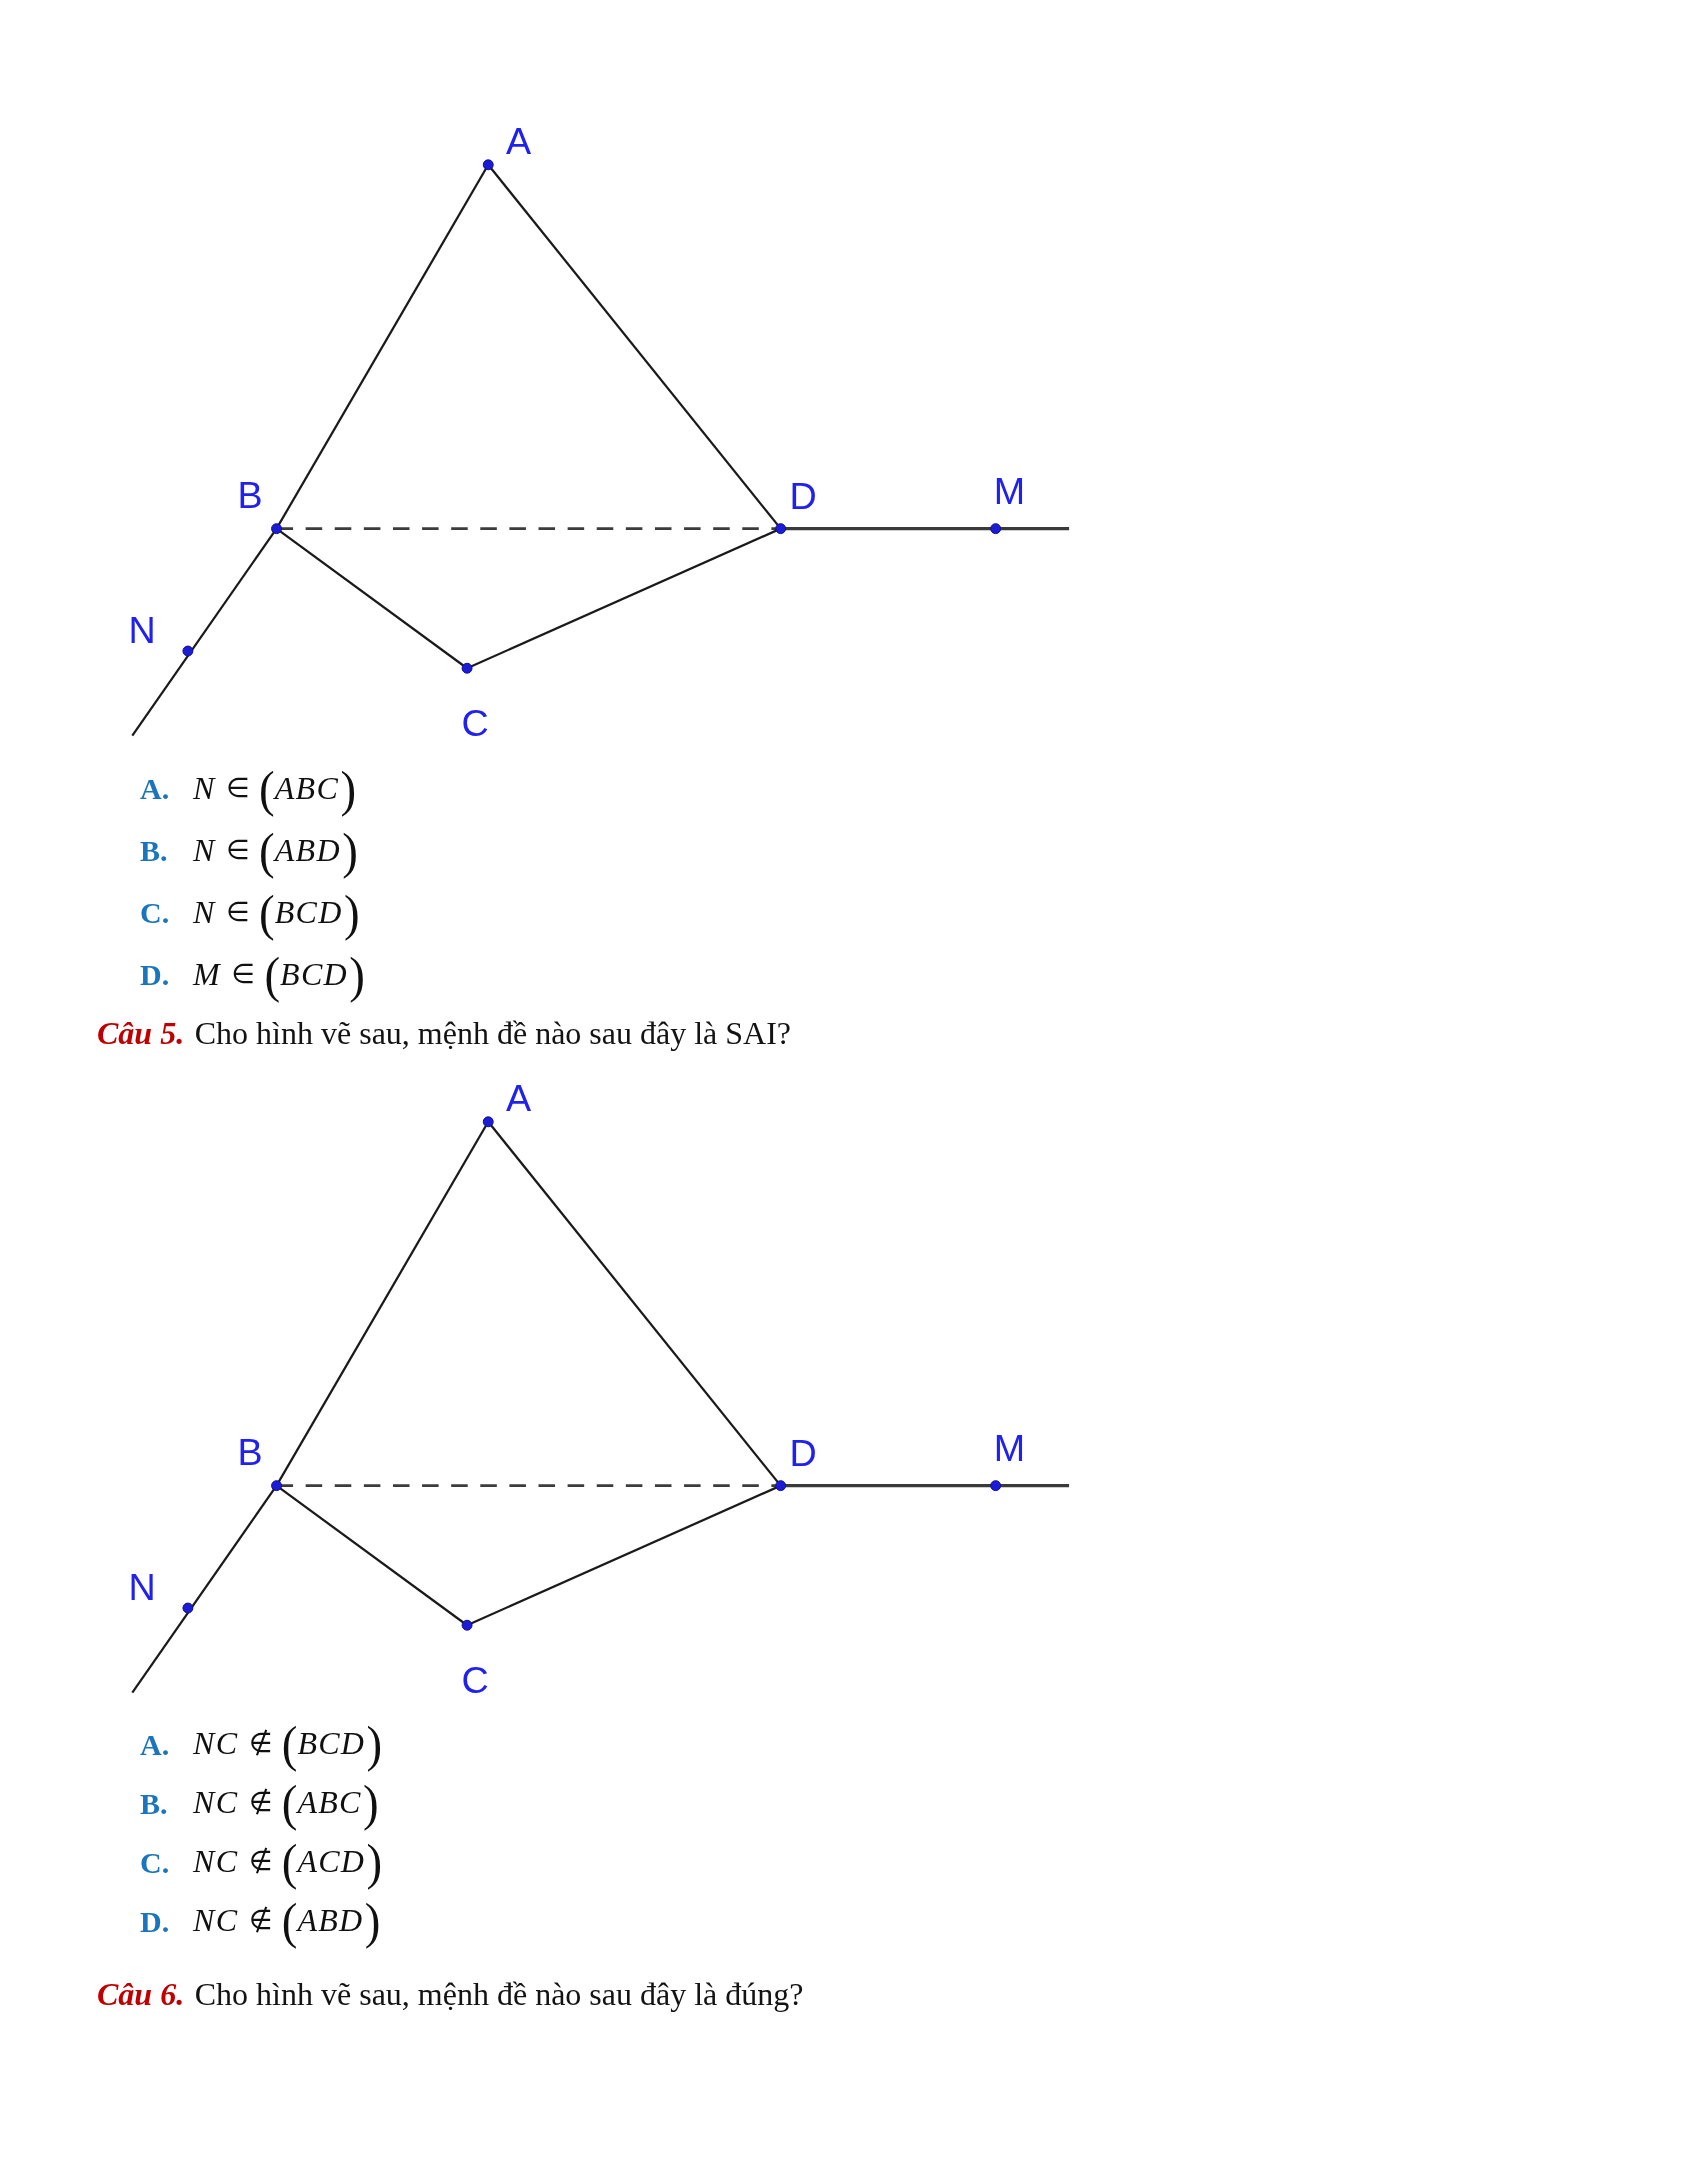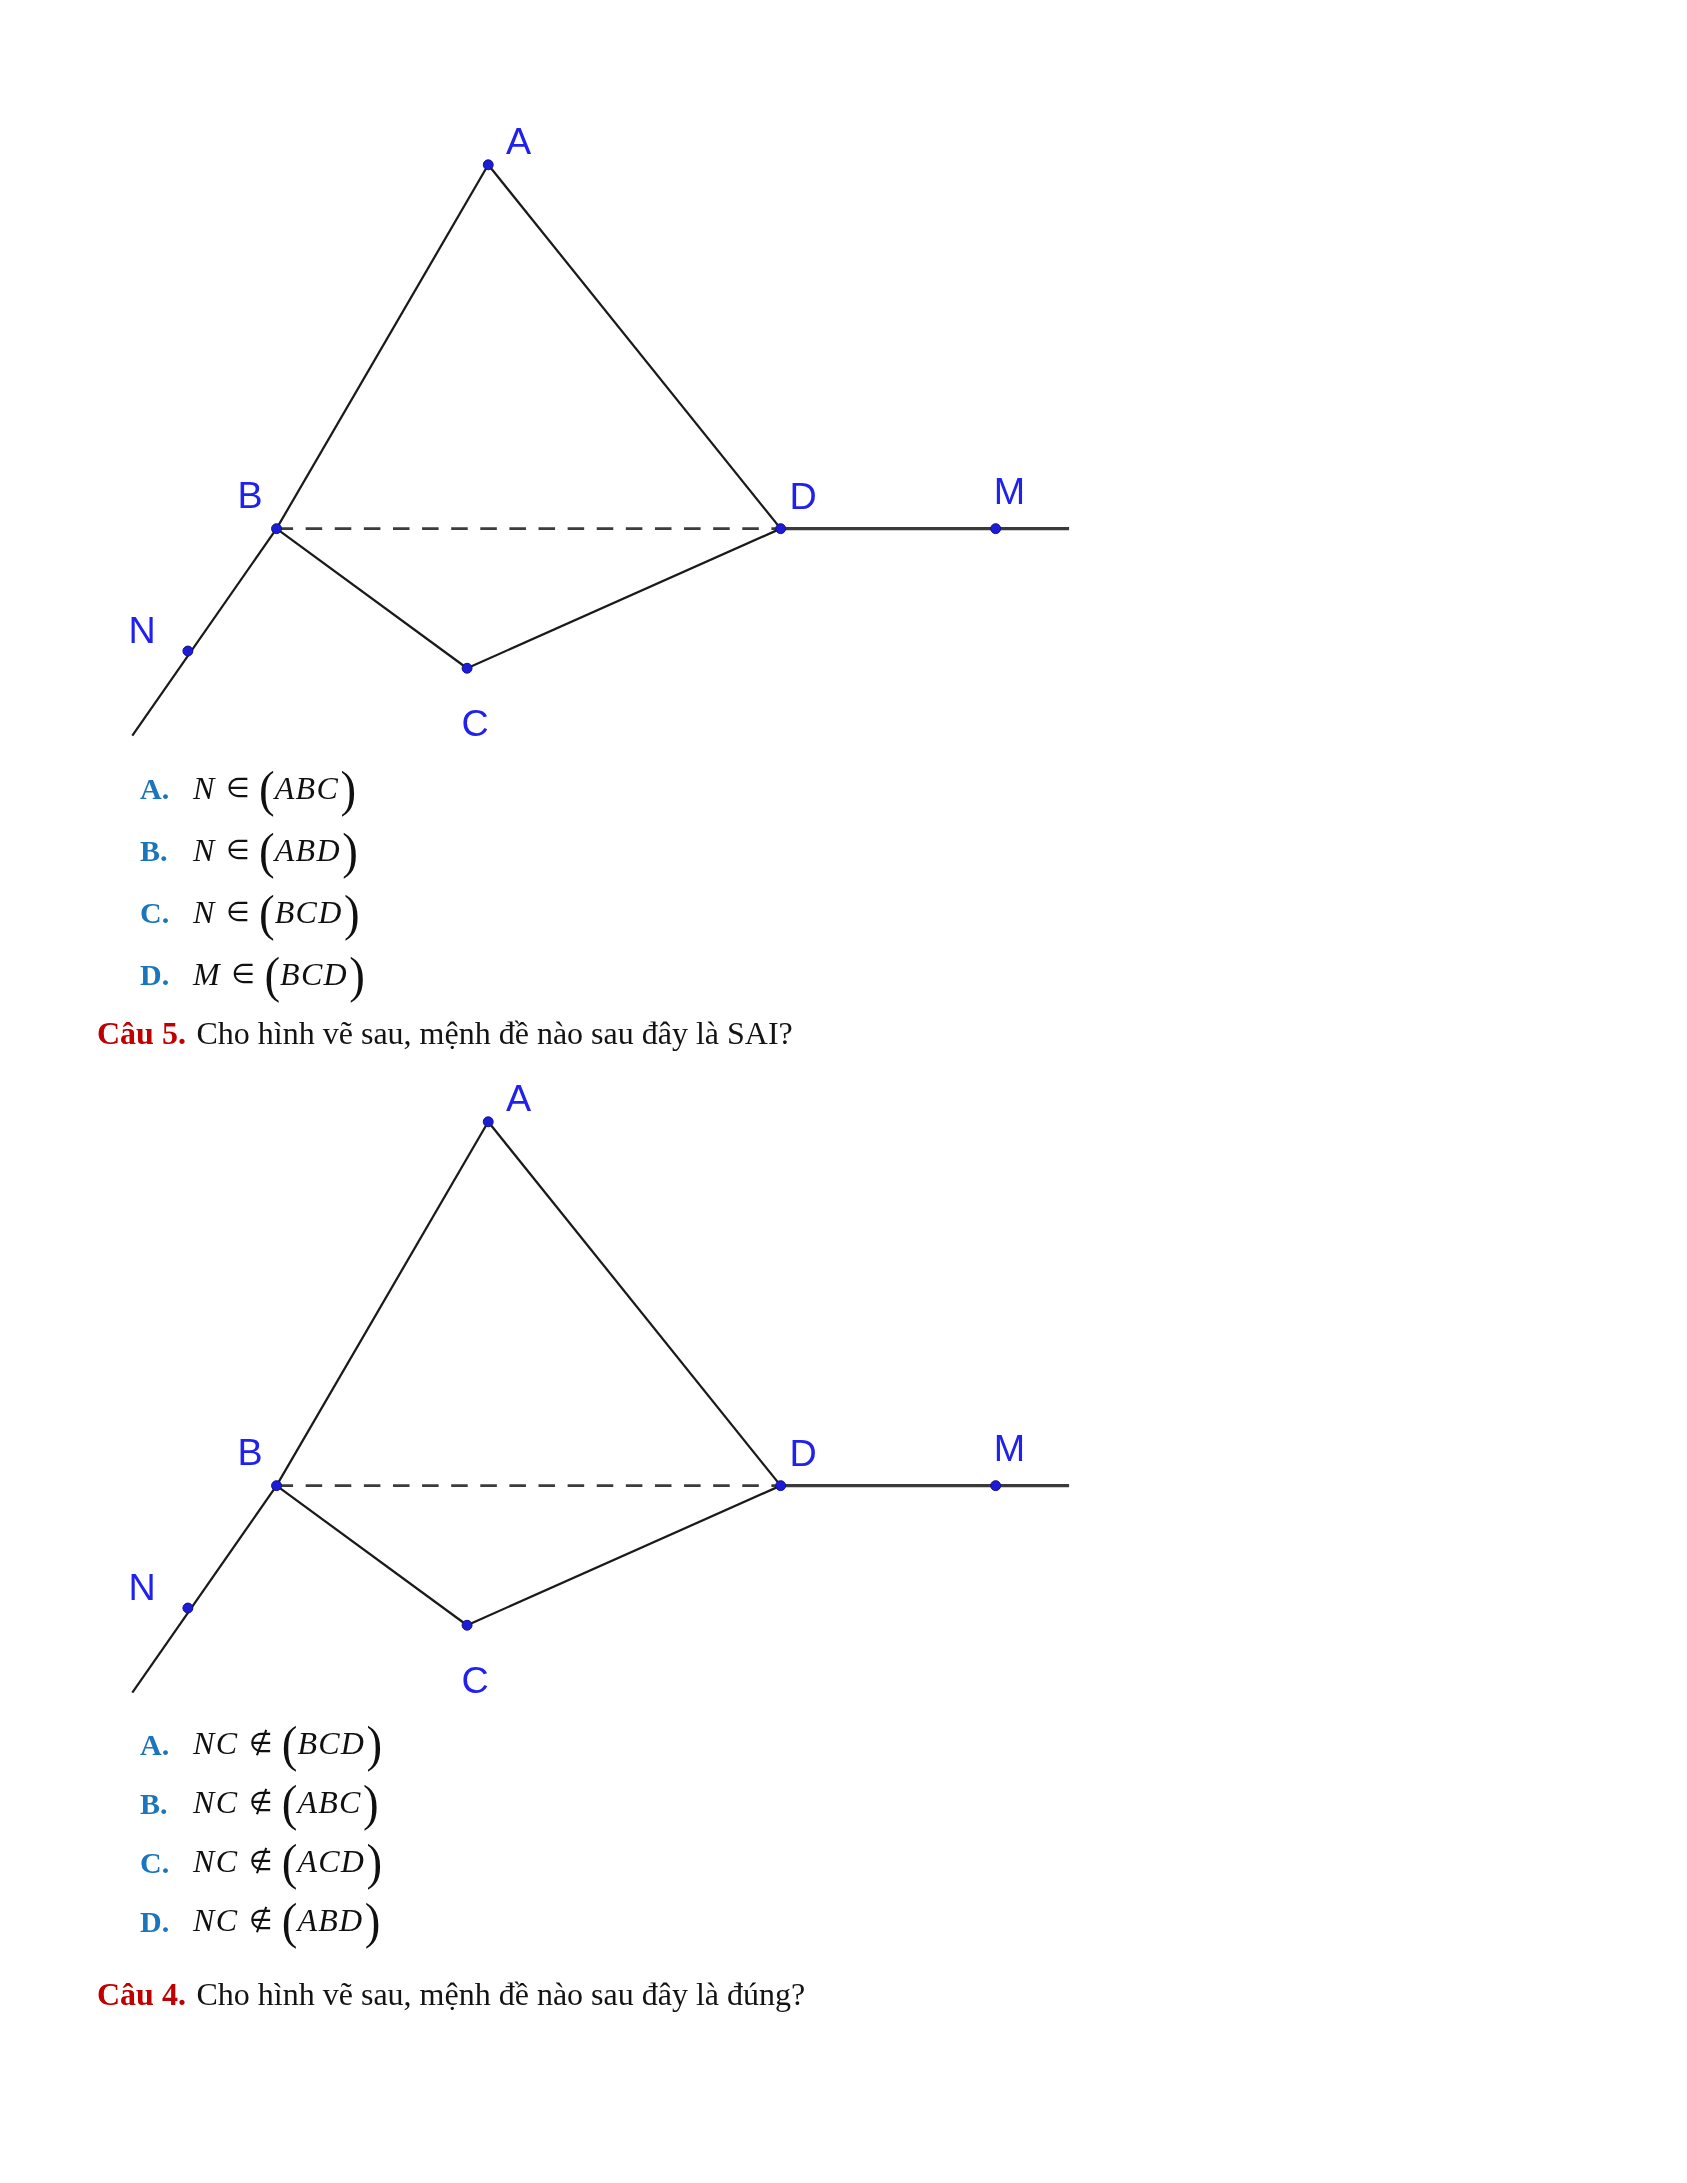--- a/index.html
+++ b/index.html
@@ -48,21 +48,21 @@
     transform:scaleY(1.08);
     vertical-align:-0.135em;
     line-height:1;
   }
   .paren.close{margin-left:1.3px;}
   .question{
     position:absolute;left:97px;
     font-size:32px;line-height:41px;color:#131313;
     white-space:nowrap;
   }
-  .qlabel{font-weight:bold;margin-right:10.6px;}
+  .qlabel{font-weight:bold;margin-right:10.6px;font-style:italic;}
 </style>
 </head>
 <body>
 
 <div class="page">
 
   <svg class="figure" style="top:0" viewBox="0 0 2550 1200">
       <line x1="738" y1="249" x2="418" y2="799" class="seg-edge"></line>
       <line x1="738" y1="249" x2="1180" y2="799" class="seg-edge"></line>
       <line x1="418" y1="799" x2="706" y2="1010" class="seg-edge"></line>
@@ -142,17 +142,17 @@
         <span class="opt-letter" style="color: rgb(27, 117, 188);">C.</span>
         <span class="opt-math"><span class="subj">NC</span><span class="opt-rel">∉</span><span class="paren open">(</span><span class="subj">ACD</span><span class="paren close">)</span></span>
       </div>
       <div class="opt-row">
         <span class="opt-letter" style="color: rgb(27, 117, 188);">D.</span>
         <span class="opt-math"><span class="subj">NC</span><span class="opt-rel">∉</span><span class="paren open">(</span><span class="subj">ABD</span><span class="paren close">)</span></span>
       </div>
     </div>
 
   <div class="question" style="top:1974px">
-    <span class="qlabel" style="color: rgb(192, 0, 0);">Câu 4.</span><span class="qtext">Cho hình vẽ sau, mệnh đề nào sau đây là đúng?</span>
+    <span class="qlabel" style="color: rgb(192, 0, 0);">Câu 6.</span><span class="qtext">Cho hình vẽ sau, mệnh đề nào sau đây là đúng?</span>
   </div>
 
 </div>
 
 
 </body></html>

